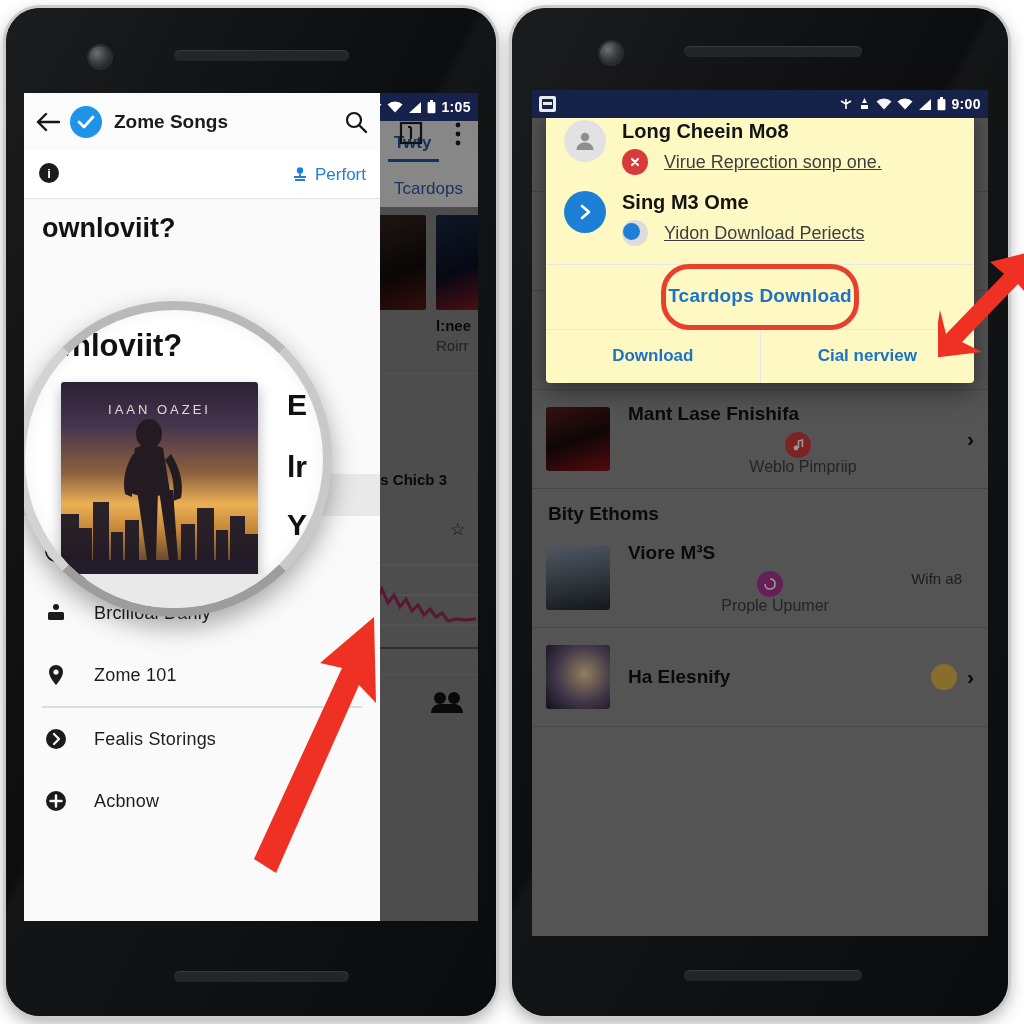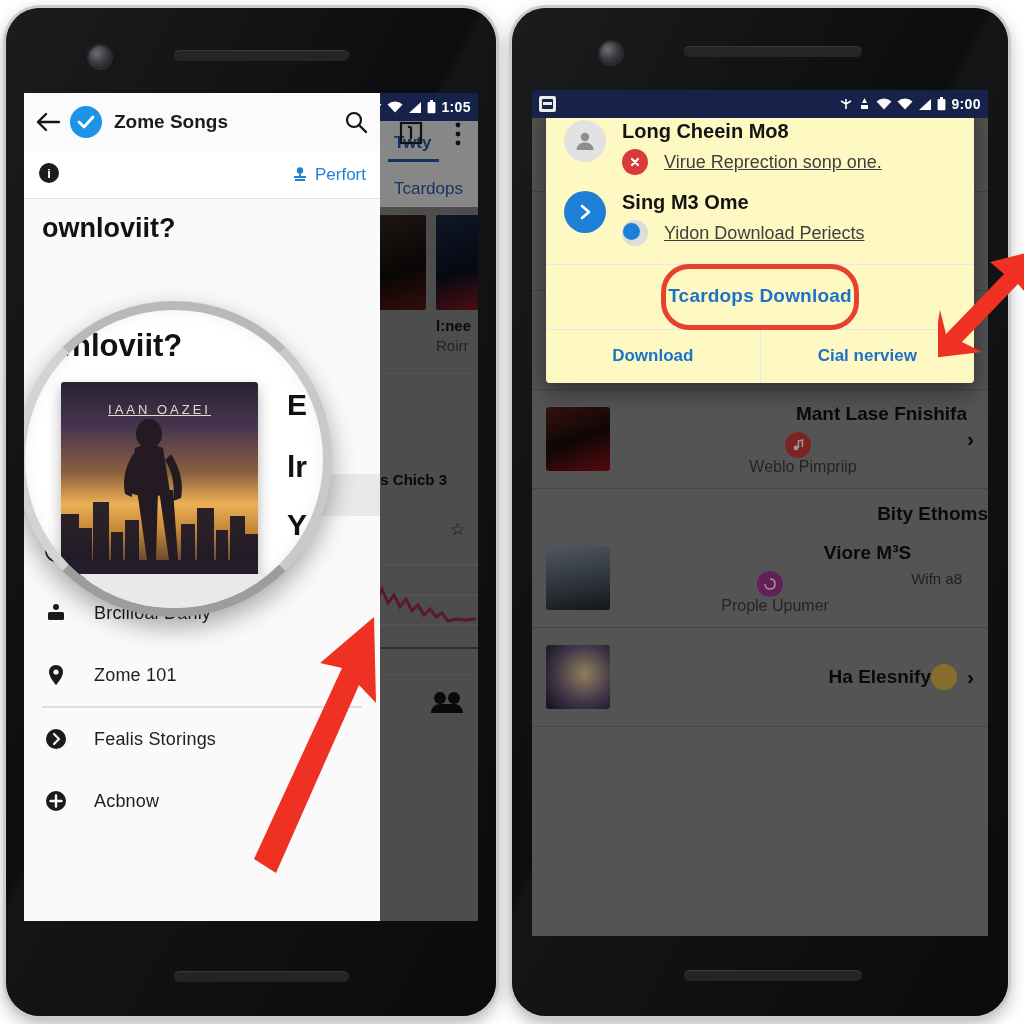--- a/index.html
+++ b/index.html
@@ -58,21 +58,21 @@
   .behind-dim{position:absolute;inset:0;background:rgba(0,0,0,.45);}
   .tabrow{position:absolute;left:0;top:0;right:0;height:86px;background:#f6f6f6;}
   .tab{position:absolute;font-size:17px;color:#1e5fae;font-weight:600;}
   .tab.active{top:12px;left:14px;}
   .tab.active:after{content:"";position:absolute;left:-6px;right:-8px;bottom:-9px;height:3px;background:#1e5fae;}
   .tab.second{top:58px;left:14px;color:#2b62ab;font-weight:500;}
   .thumb{position:absolute;border-radius:2px;}
   .chartline{position:absolute;}
 
   
-  .rlist{position:absolute;left:0;right:0;top:28px;bottom:0;background:#8d8d8d;overflow:hidden;text-align:right;}
+  .rlist{position:absolute;left:0;right:0;top:28px;bottom:0;background:#8d8d8d;overflow:hidden;}
   .rdim{position:absolute;inset:0;background:rgba(0,0,0,.40);}
   .litem{position:relative;height:99px;display:flex;align-items:center;padding:0 14px;
          box-sizing:border-box;border-bottom:1px solid rgba(0,0,0,.16);}
   .lthumb{width:64px;height:64px;border-radius:3px;flex:0 0 auto;}
   .ltext{margin-left:18px;flex:1 1 auto;min-width:0;}
   .ltitle{font-size:19px;font-weight:700;color:#111;white-space:nowrap;overflow:hidden;}
   .lsubrow{display:flex;align-items:center;margin-top:7px;flex-direction:column;}
   .lbadge{width:26px;height:26px;border-radius:50%;flex:0 0 auto;display:flex;
           align-items:center;justify-content:center;color:#fff;font-size:14px;font-weight:700;}
   .lsub{font-size:16px;color:#3c3c3c;margin-left:11px;white-space:nowrap;overflow:hidden;}
@@ -113,21 +113,21 @@
   .mag-title{position:absolute;left:4px;top:18px;font-size:31px;font-weight:700;color:#111;
              white-space:nowrap;}
   .mag-art{position:absolute;left:36px;top:72px;width:197px;height:197px;border-radius:3px;
            box-shadow:0 6px 14px rgba(0,0,0,.3);overflow:hidden;}
   .mag-sideA{position:absolute;left:262px;top:78px;font-size:30px;font-weight:700;color:#111;}
   .mag-sideB{position:absolute;left:262px;top:140px;font-size:30px;font-weight:700;color:#111;}
   .mag-sideC{position:absolute;left:262px;top:198px;font-size:30px;font-weight:700;color:#111;}
   .mag-foot{position:absolute;left:30px;bottom:16px;font-size:16px;color:#333;}
   .mag-footband{position:absolute;left:0;right:0;bottom:0;height:34px;background:#e9e9e9;}
   .art-label{position:absolute;left:0;right:0;top:10%;text-align:center;color:#e4d9cf;
-             font-size:13px;letter-spacing:3px;font-family:"Liberation Sans",sans-serif;text-decoration:underline;}
+             font-size:13px;letter-spacing:3px;font-family:"Liberation Sans",sans-serif;}
 
   
   .arrow{position:absolute;z-index:30;}
 
   .ghost{position:absolute;background:#6f6f6f;}
 </style>
 </head>
 <body>
 
 <div class="stage">

